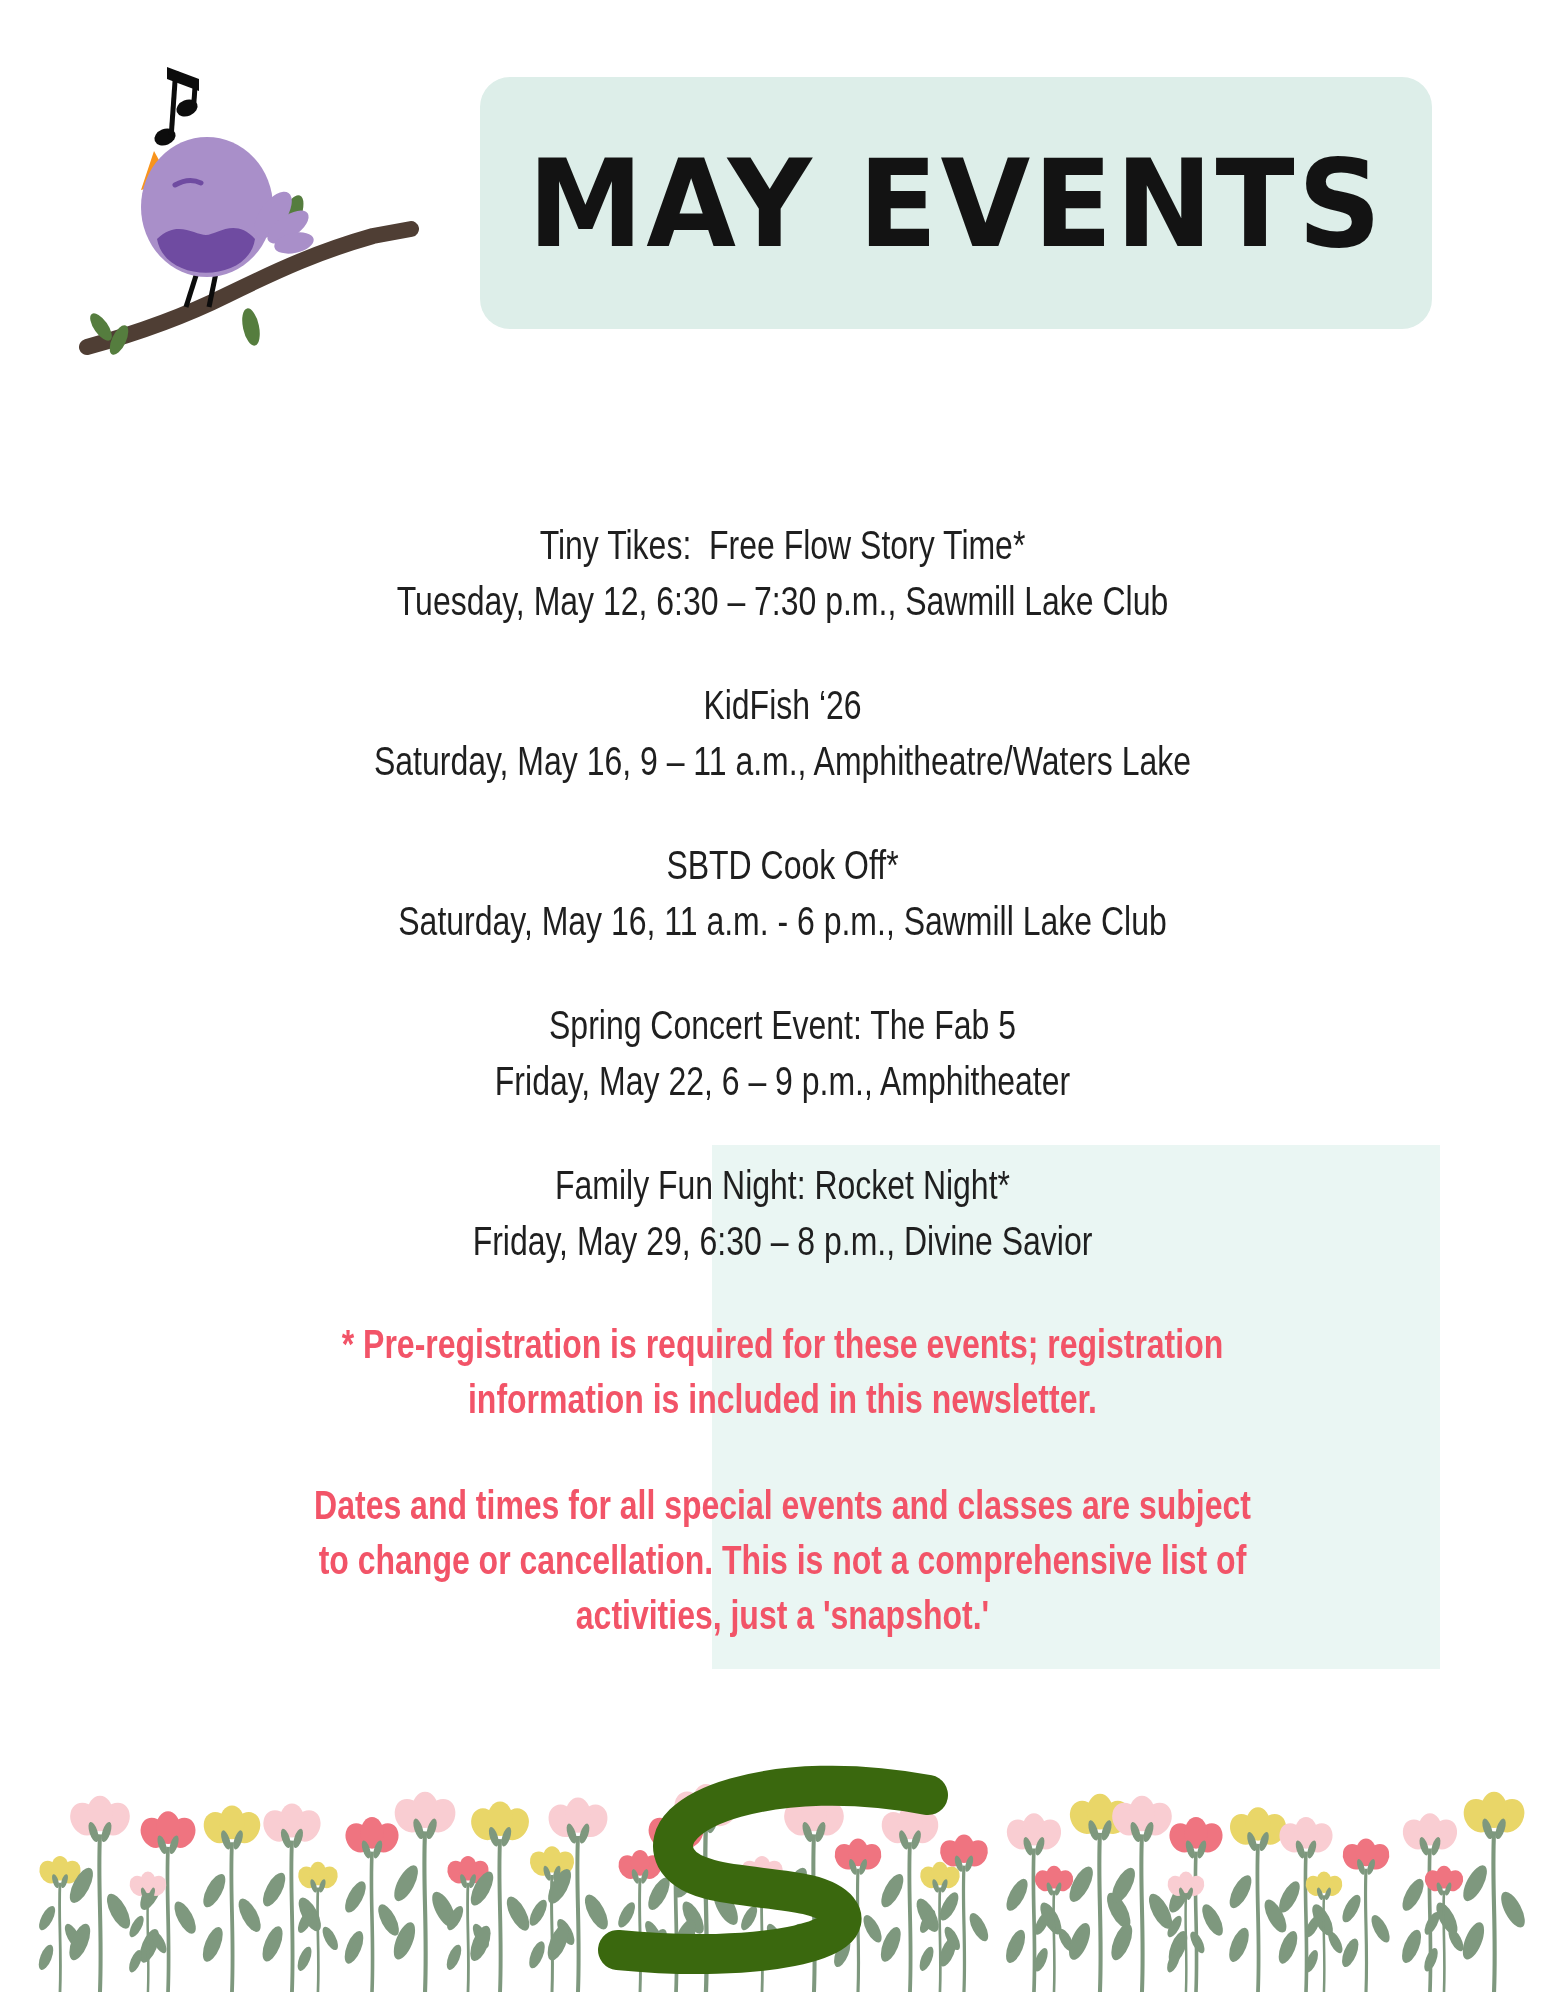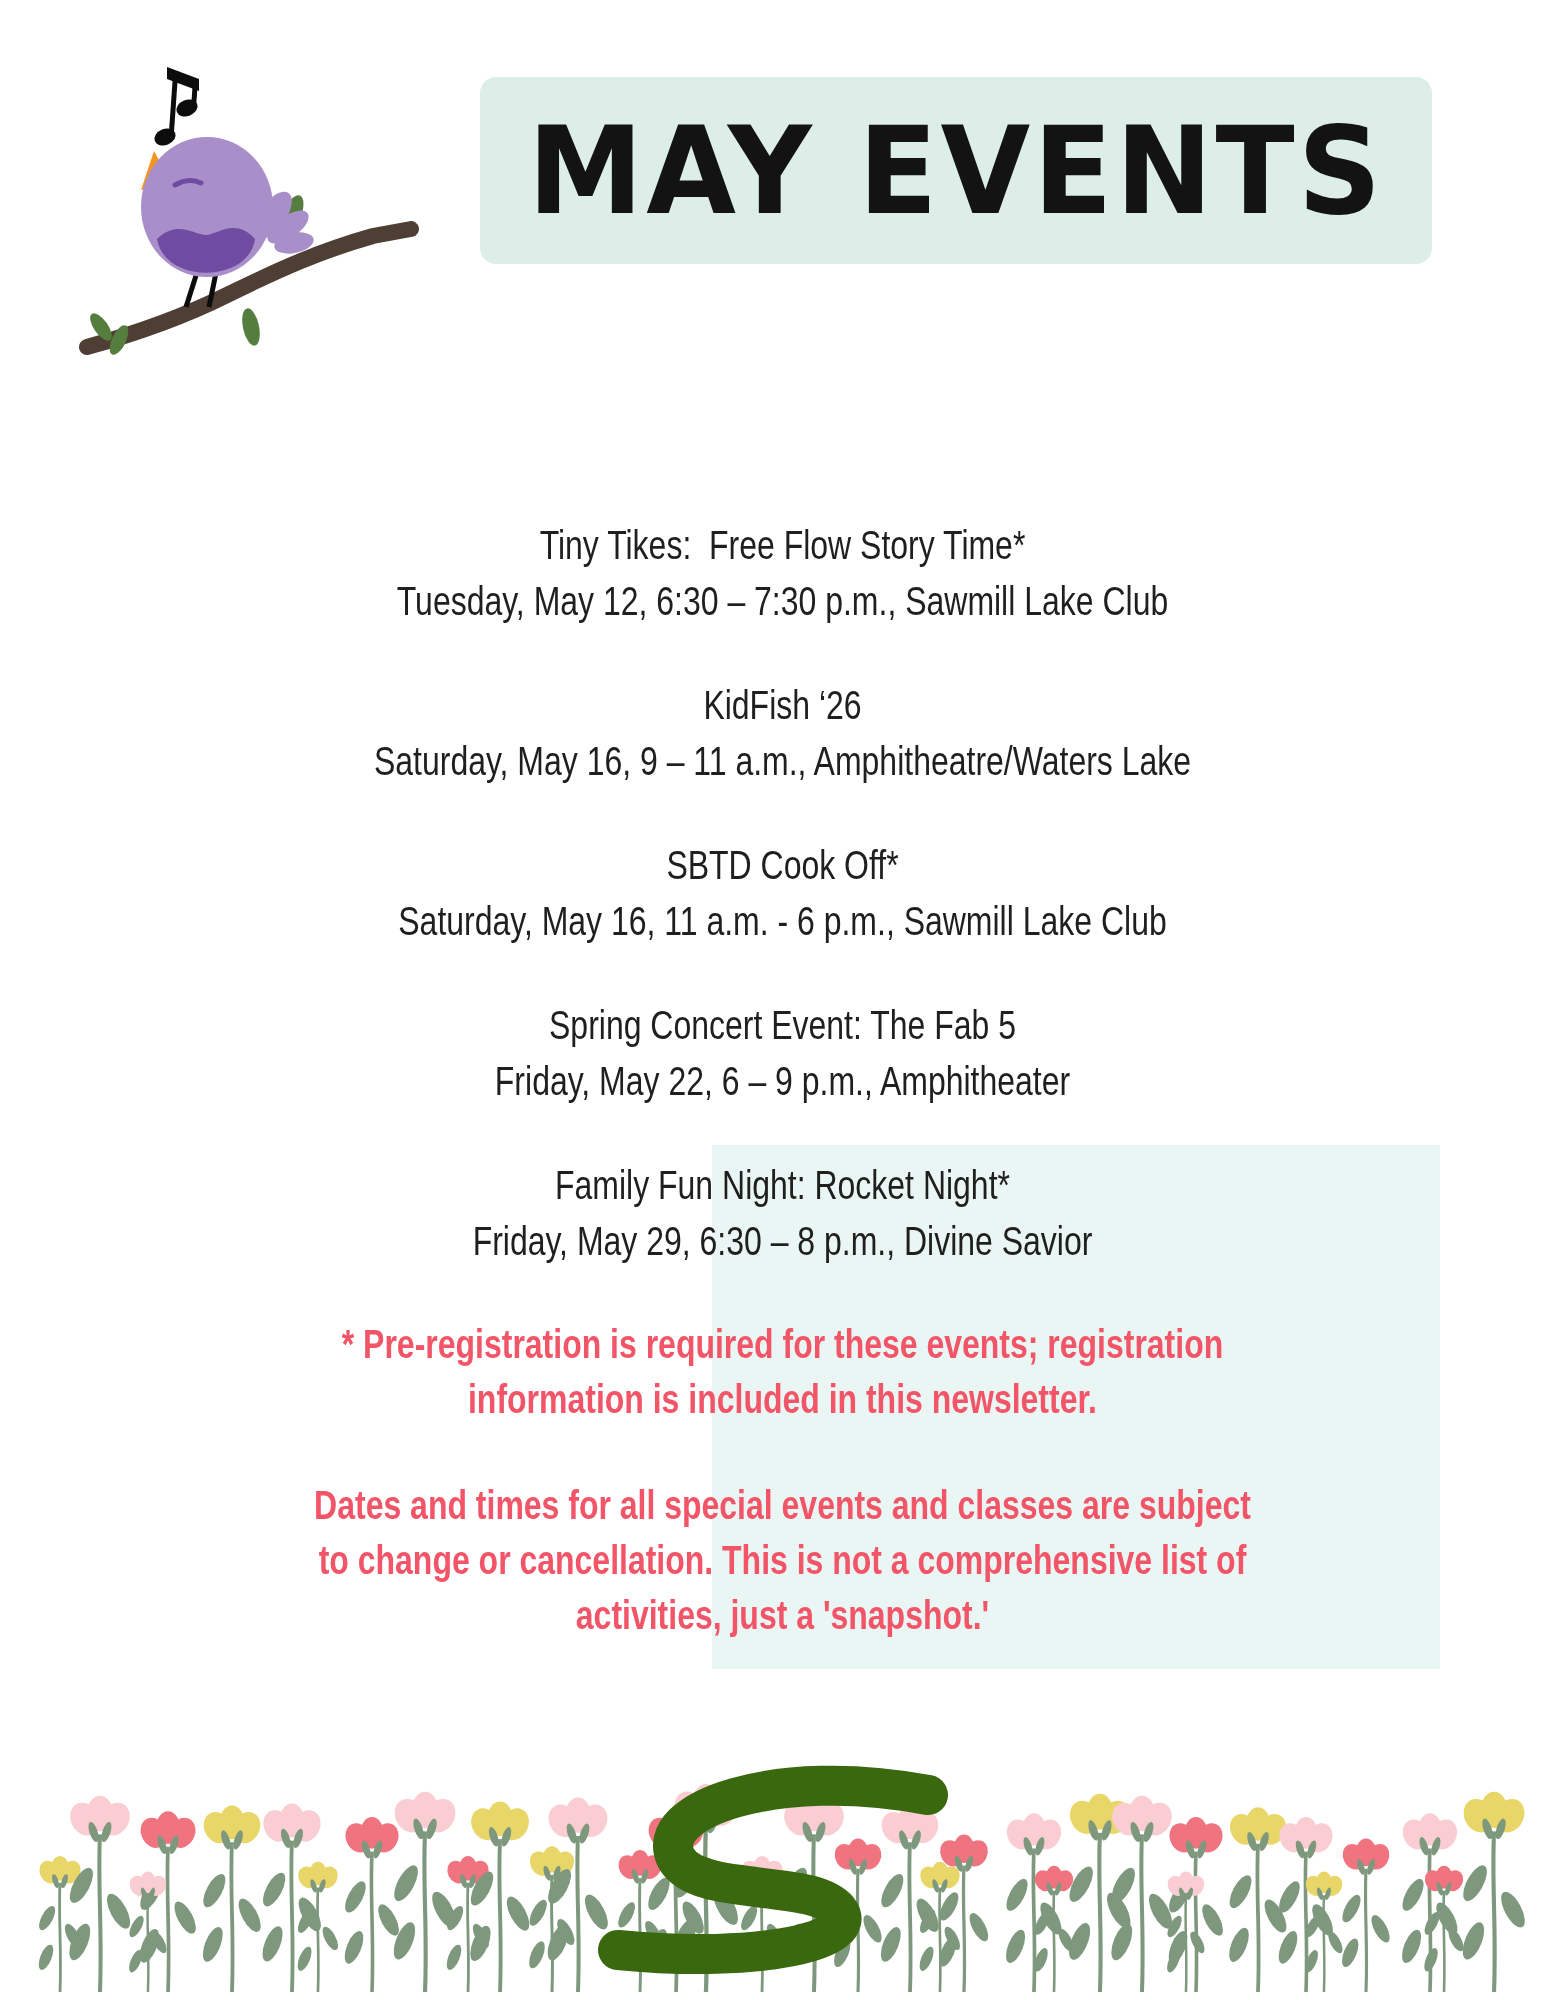--- a/index.html
+++ b/index.html
@@ -5,22 +5,22 @@
   html,body{margin:0;padding:0;}
   body{
     width:1545px;height:2000px;position:relative;overflow:hidden;
     background:#ffffff;
     font-family:"Liberation Sans", sans-serif;
   }
   .poster{position:absolute;inset:0;}
 
   
   .title-badge{
-    position:absolute;left:480px;top:77px;width:952px;height:187px;
-    border-radius:16px;
+    position:absolute;left:480px;top:77px;width:952px;height:252px;
+    border-radius:30px;
     display:flex;align-items:center;justify-content:center;
     z-index:2;
   }
   .title-badge h1{
     margin:0;
     font-family:"DejaVu Sans", sans-serif;
     font-weight:800;
     font-size:116px;
     letter-spacing:3px;
     transform:scaleY(1.05);

